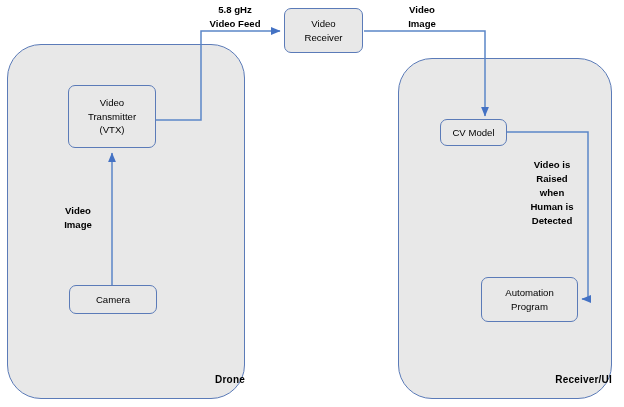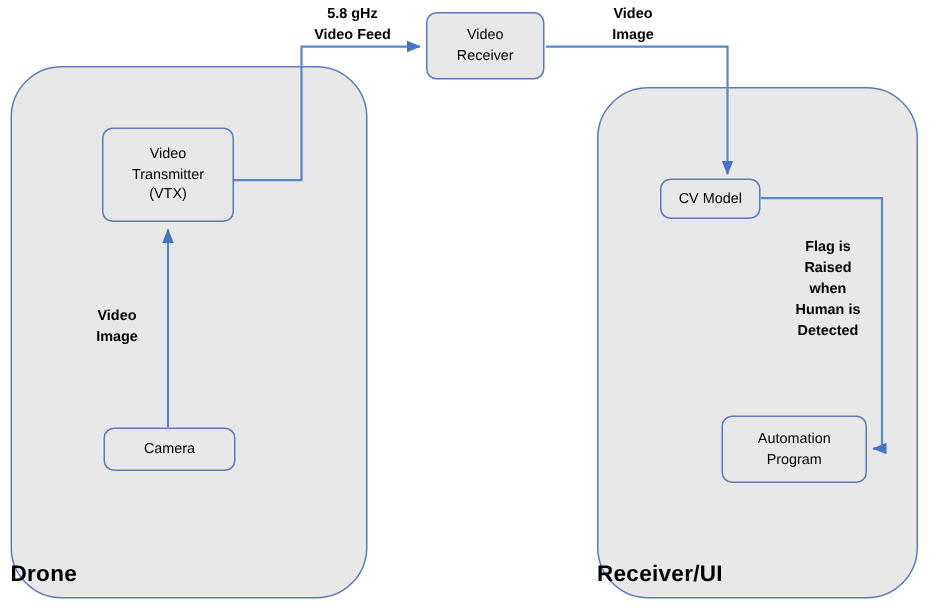--- a/index.html
+++ b/index.html
@@ -20,23 +20,23 @@
   .container-box {
     position: absolute;
     background: #E8E8E8;
     border: 1.3px solid #5B7BB8;
     border-radius: 34px;
     box-sizing: border-box;
   }
   .container-label {
     position: absolute;
     width: 100%;
-    text-align: left;
+    text-align: right;
     font-weight: bold;
-    font-size: 15px;
+    font-size: 10px;
     color: #000000;
     letter-spacing: 0.2px;
   }
   .node {
     position: absolute;
     background: #E8E8E8;
     border: 1.1px solid #5B7BB8;
     border-radius: 7px;
     box-sizing: border-box;
     display: flex;
@@ -122,19 +122,19 @@
 
   <div class="edge-label" style="left:52px; top:204px; width:52px;">Video
 Image</div>
 
   <div class="edge-label" style="left:192px; top:3px; width:86px;">5.8 gHz
 Video Feed</div>
 
   <div class="edge-label" style="left:396px; top:3px; width:52px;">Video
 Image</div>
 
-  <div class="edge-label" style="left:521px; top:158px; width:62px;">Flag is
+  <div class="edge-label" style="left:521px; top:158px; width:62px;">Video is
 Raised
 when
 Human is
 Detected</div>
 
 </div>
 
 </body></html>

